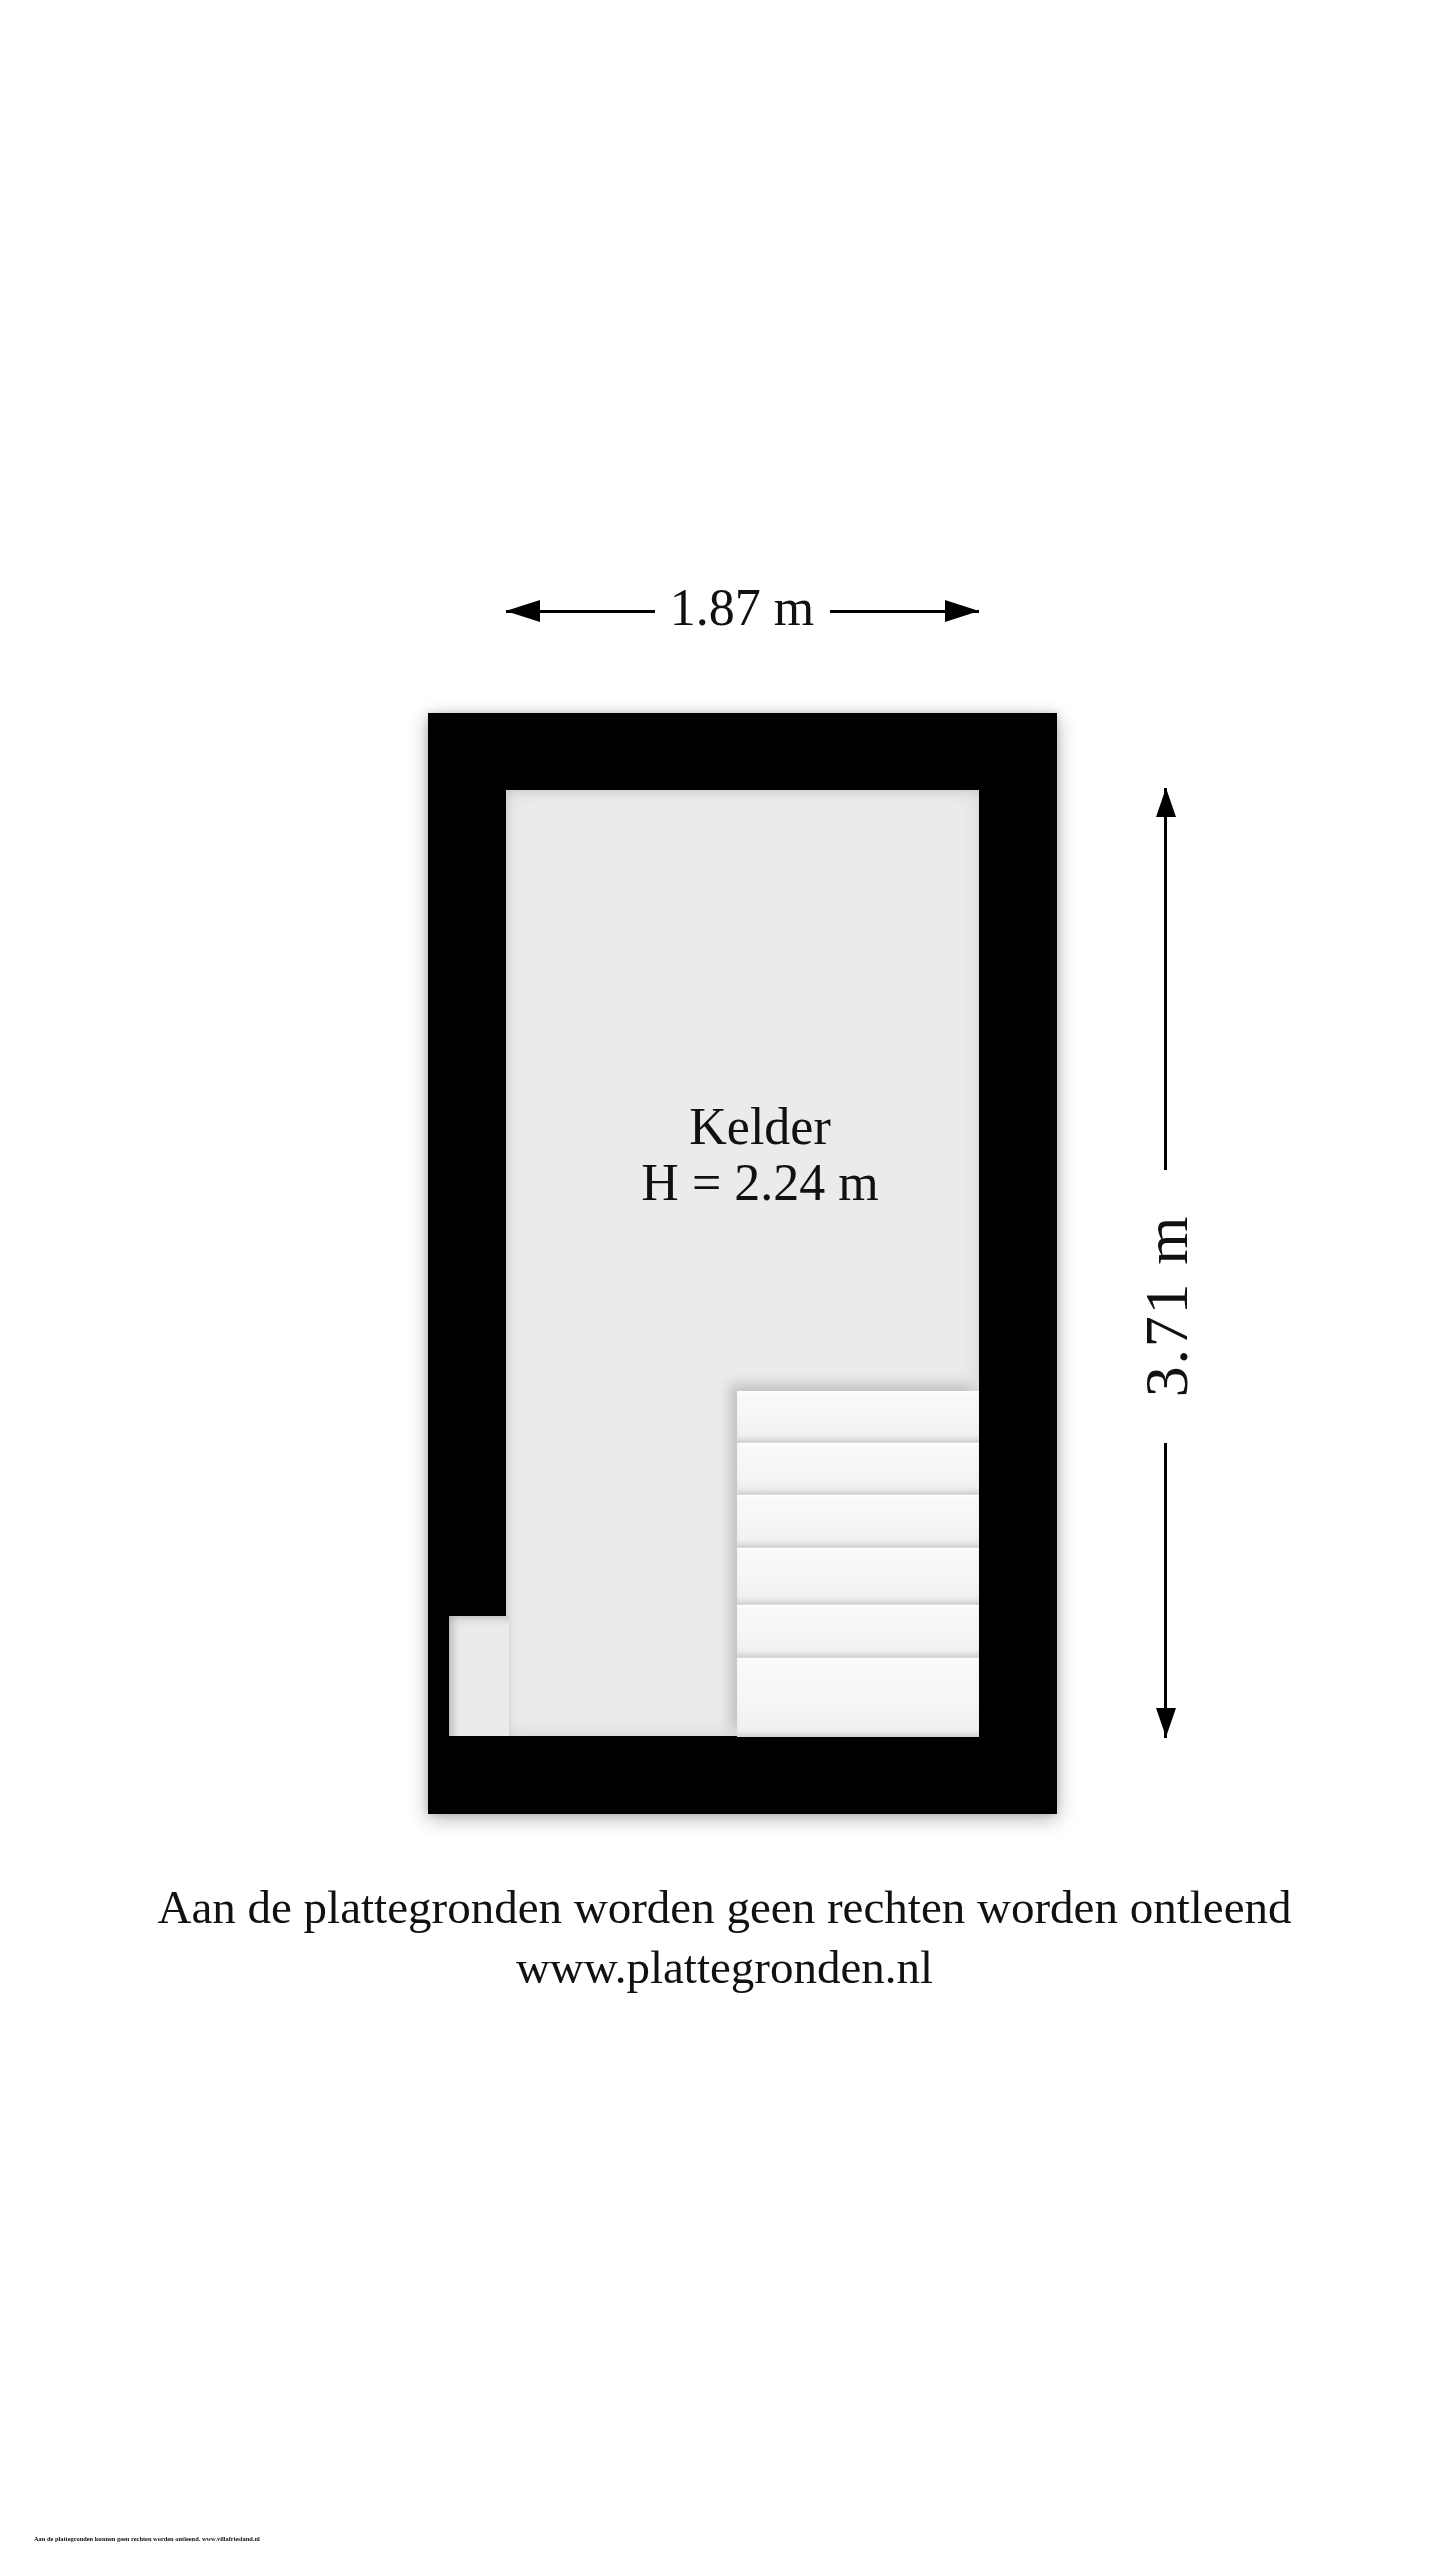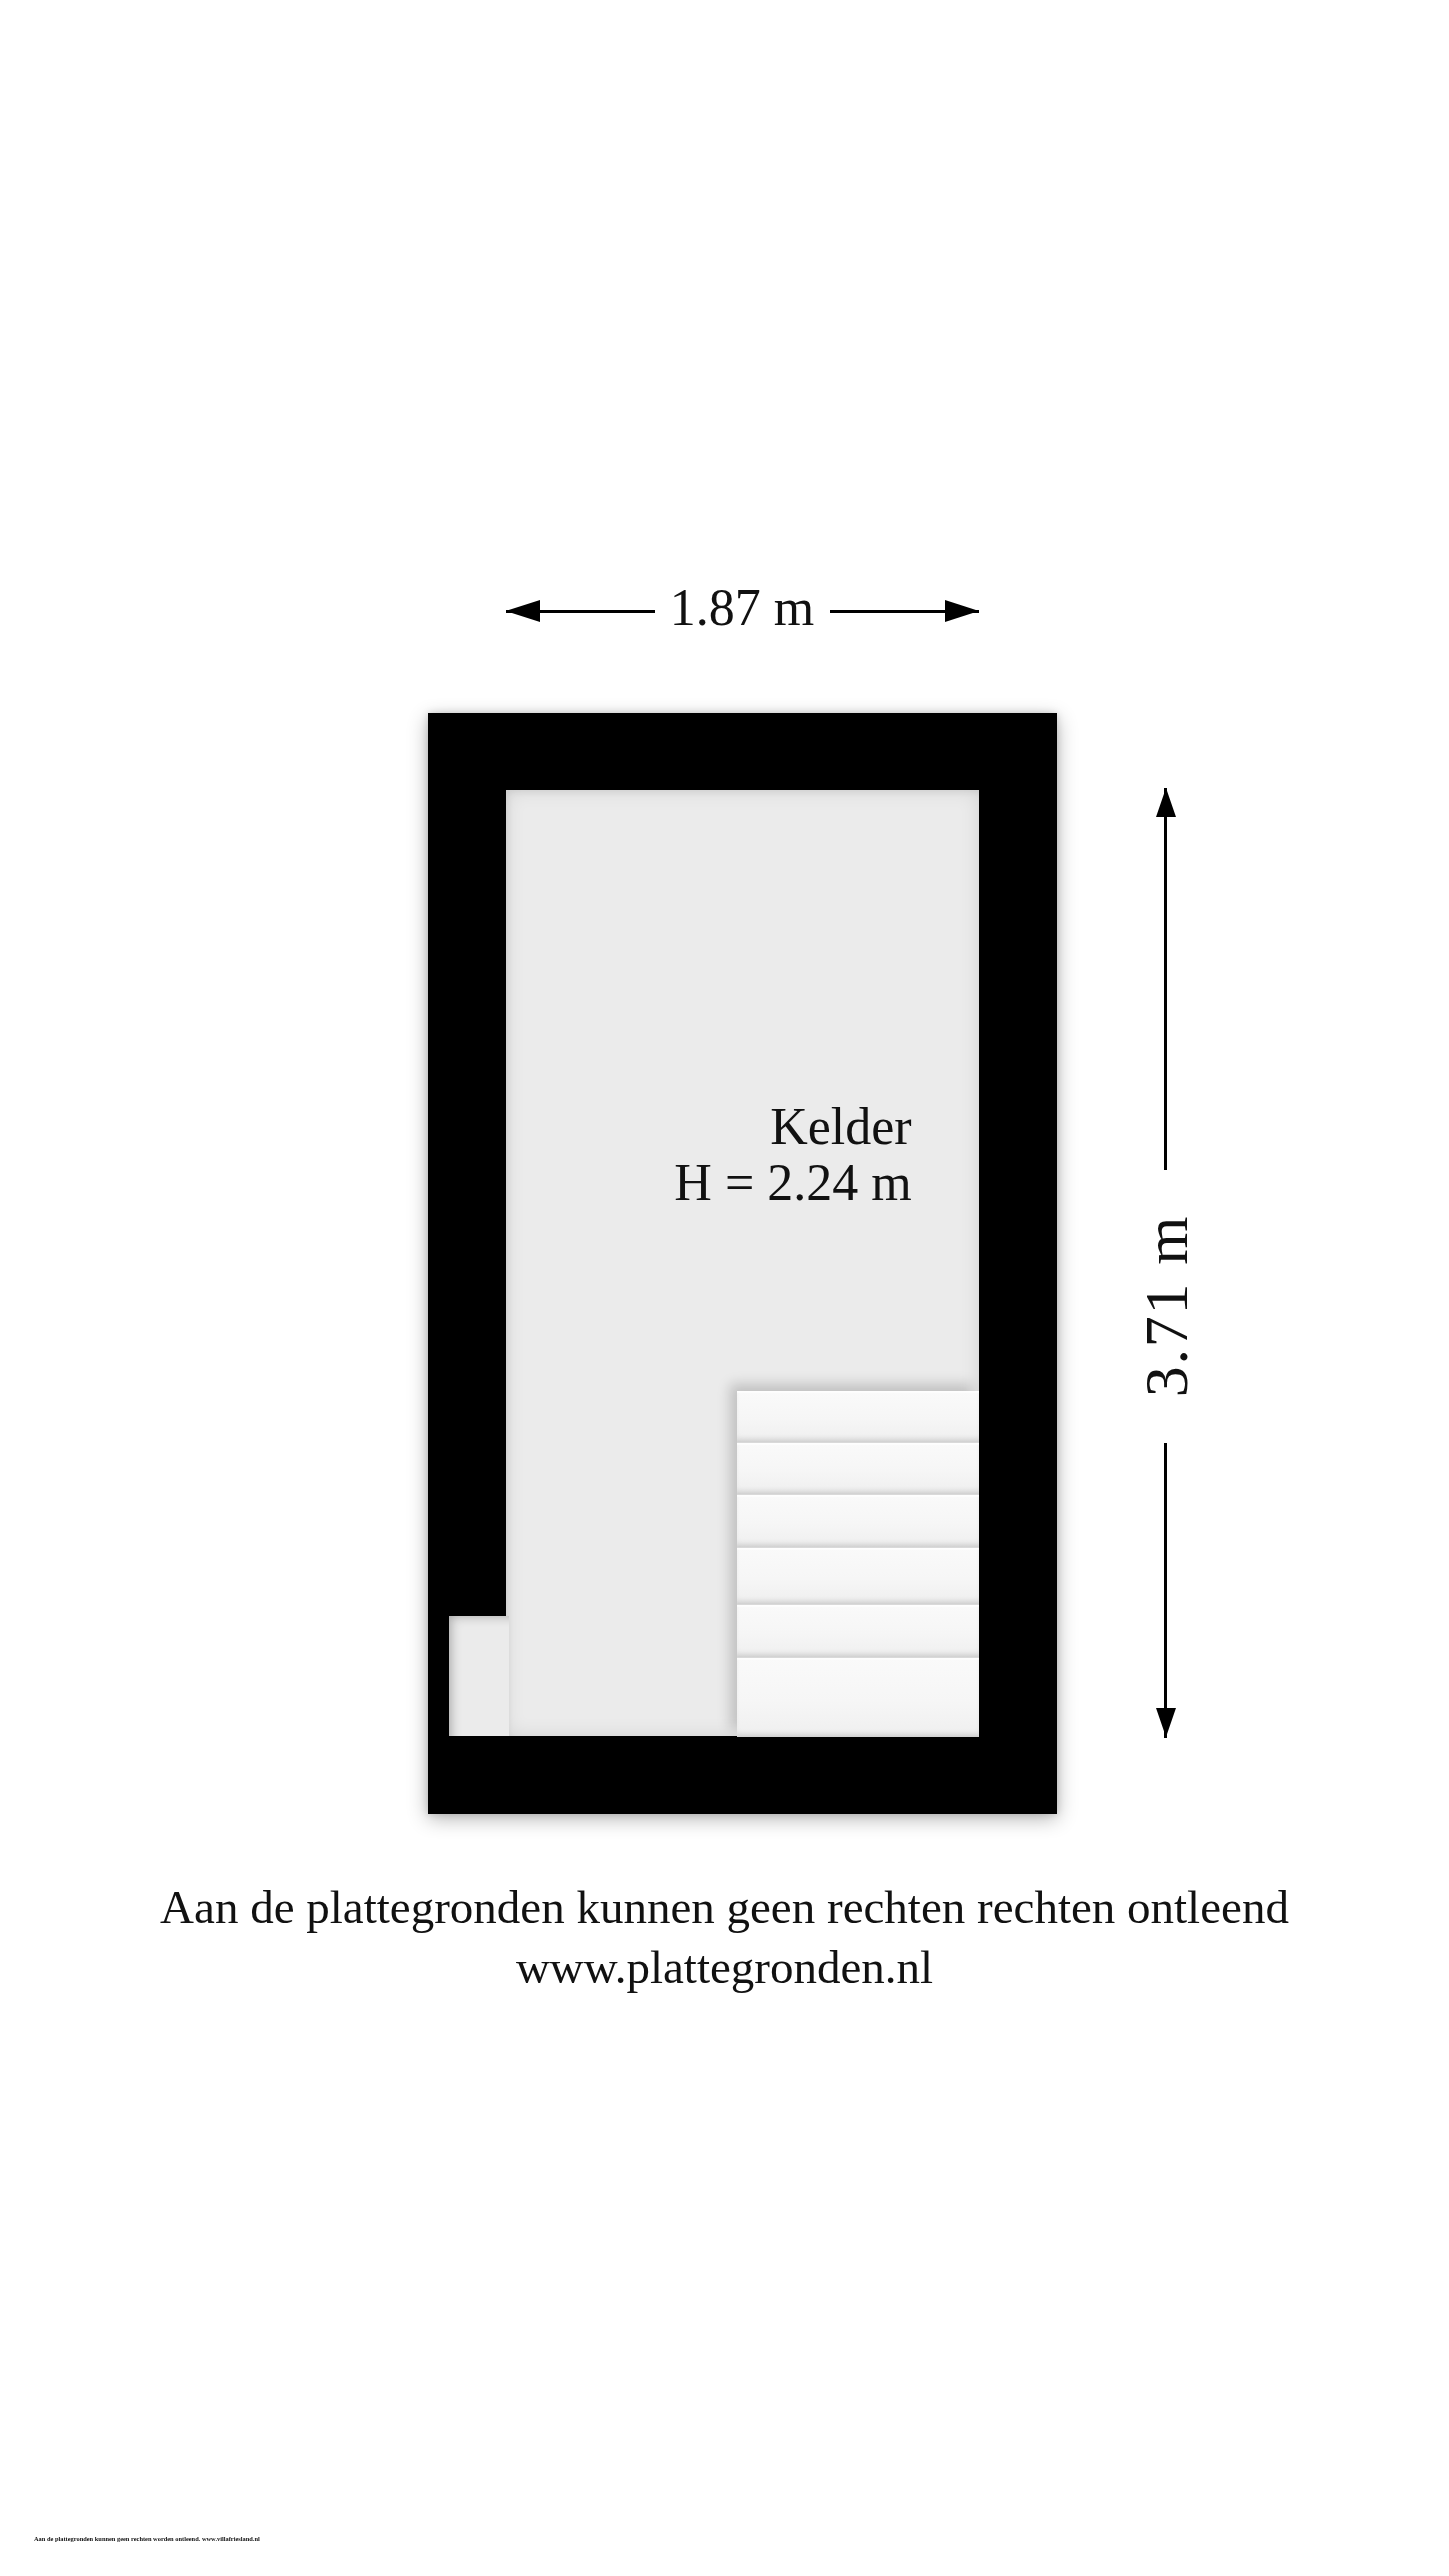--- a/index.html
+++ b/index.html
@@ -59,23 +59,22 @@
     background:linear-gradient(180deg, #fafafa 0%, var(--stair-tread,#f6f6f6) 55%, #efefef 100%);
     border-bottom:1.7px solid #d9d9d9;
     box-shadow:inset 0 1.7px 0.9px rgba(255,255,255,0.85), inset 0 -5.2px 6px -3.4px rgba(0,0,0,0.18);
   }
   .tread:nth-child(3){height:53px;}
   .tread:nth-child(4){height:57px;}
   .tread:nth-child(5){height:53px;}
   .tread:nth-child(6){height:79px; border-bottom:none;}
   .room-label{
     position:absolute; left:760px; top:1099px; transform:translateX(-50%);
-    text-align:right; font-size:52px; line-height:56px; white-space:nowrap;
+    text-align:center; font-size:52px; line-height:56px; white-space:nowrap;
     color:var(--text,#111);
-    margin-left:33px;
   }
   
   .disclaimer{
     position:absolute; left:0; right:0; top:1877px;
     text-align:center; font-size:47px; line-height:60px;
     color:var(--text,#111); white-space:nowrap;
   }
   .fineprint{
     position:absolute; left:34px; top:2535px;
     font-size:6.4px; font-weight:bold; color:var(--text,#111); white-space:nowrap;
@@ -114,20 +113,20 @@
 
   <div>
     <div class="arrow arrow-up" id="dim-right-arrow-u"></div>
     <div class="dim-line" id="dim-right-line-a"></div>
     <div class="dim-label vertical" id="dim-right-label">3.71 m</div>
     <div class="dim-line" id="dim-right-line-b"></div>
     <div class="arrow arrow-down" id="dim-right-arrow-d"></div>
   </div>
 
   <div class="disclaimer">
-    <div>Aan de plattegronden kunnen geen rechten rechten ontleend</div>
+    <div>Aan de plattegronden worden geen rechten worden ontleend</div>
     <div>www.plattegronden.nl</div>
   </div>
 
   <div class="fineprint">Aan de plattegronden kunnen geen rechten worden ontleend. www.villafriesland.nl</div>
 
 </div>
 
 
 </body></html>

